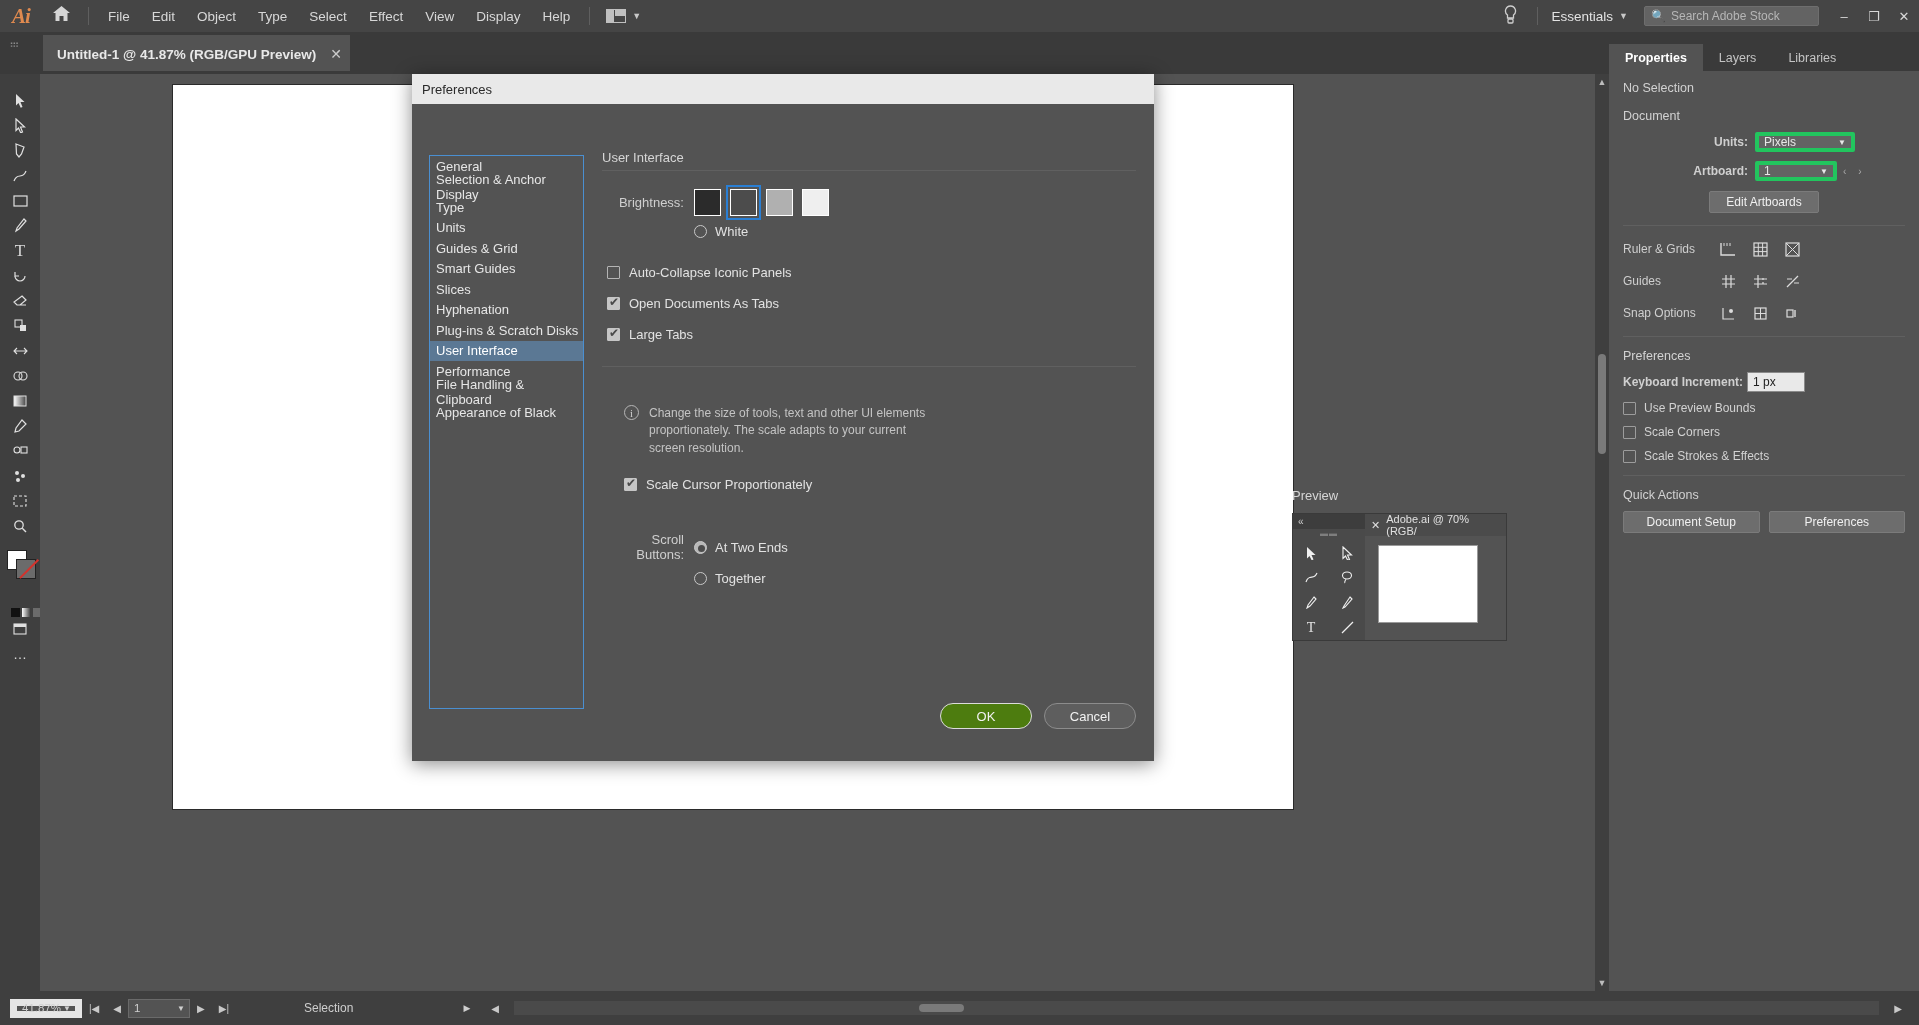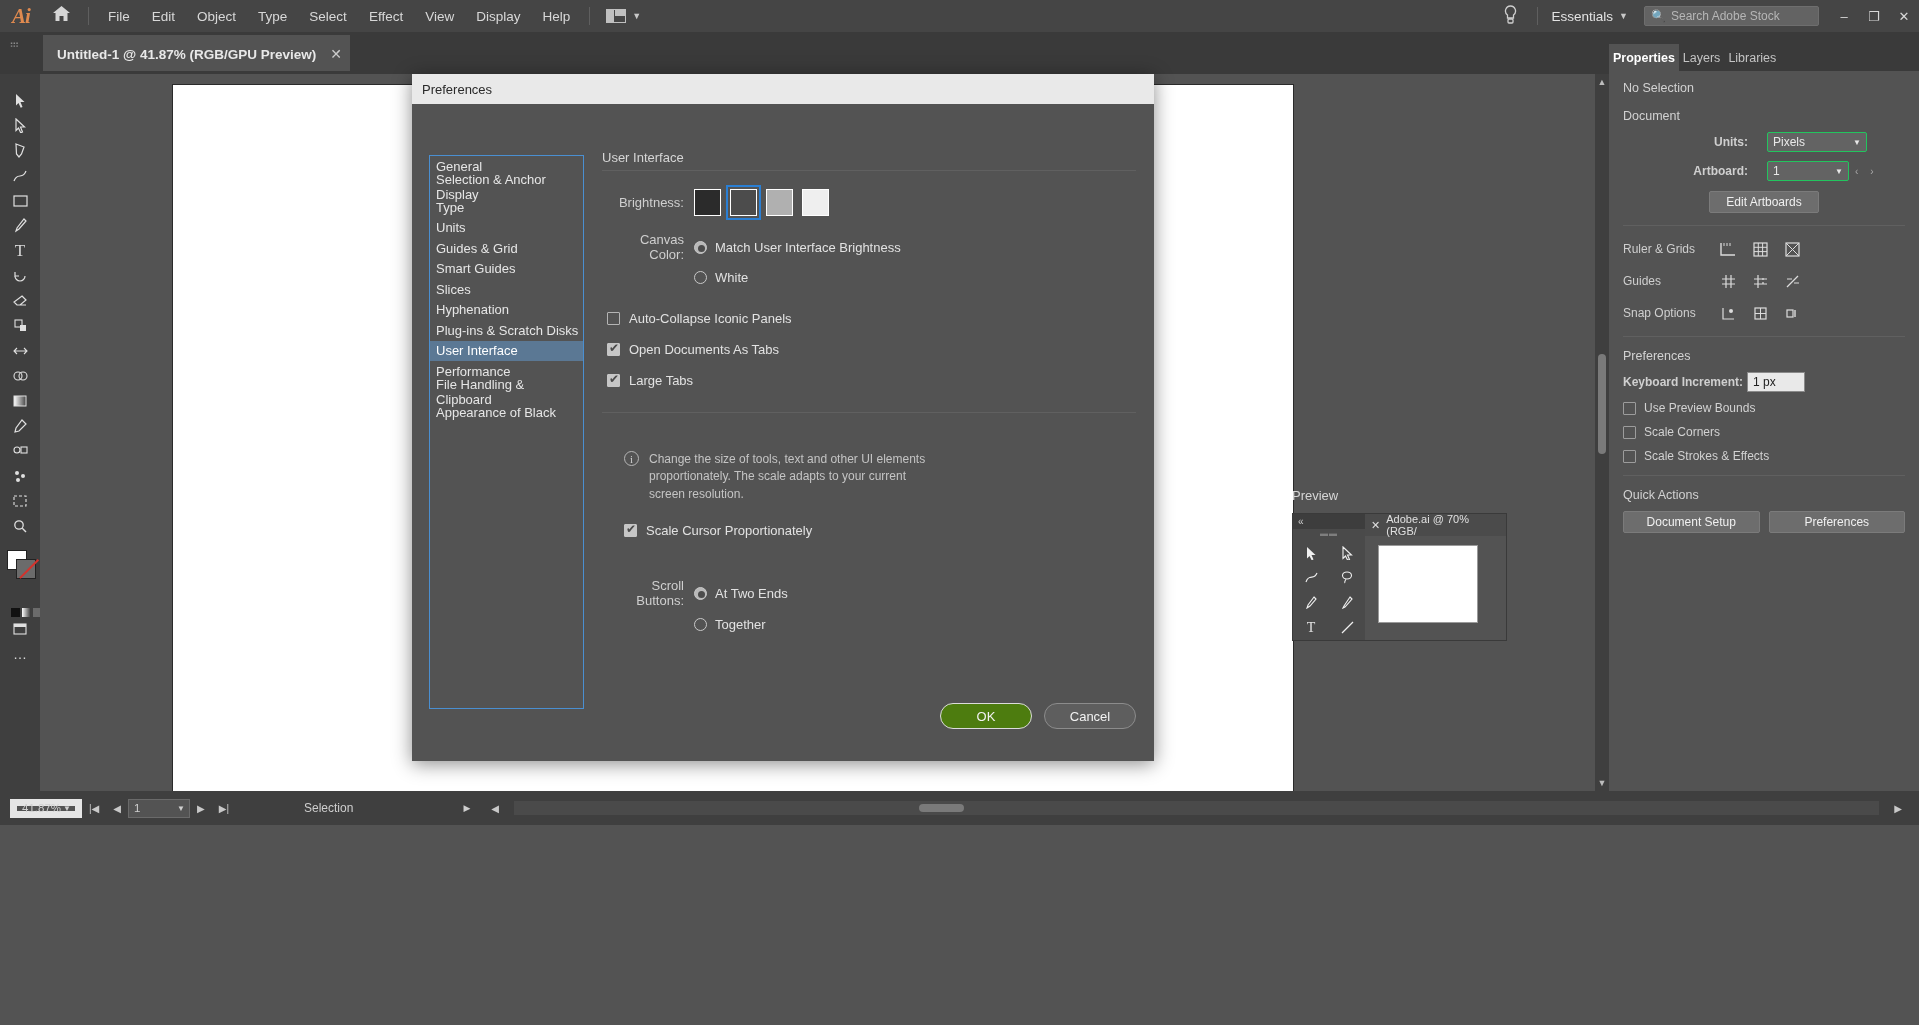--- a/index.html
+++ b/index.html
@@ -4,21 +4,21 @@
 <style>
   * { box-sizing: border-box; margin: 0; padding: 0; }
   html, body {
     width: 1919px; height: 1025px;
     background: #535353;
     font-family: "Liberation Sans", sans-serif;
     font-size: 13px;
     color: #d8d8d8;
     overflow: hidden;
   }
-  .app { position: relative; width: 1919px; height: 825px; border-radius: 10px; }
+  .app { position: relative; width: 1919px; height: 1025px; border-radius: 10px; }
 
   
   .menubar {
     position: absolute; left: 0; top: 0; width: 1919px; height: 32px;
     background: #454545; display: flex; align-items: center;
   }
   .ai-logo {
     width: 42px; text-align: center; color: #e08a4f;
     font-size: 21px; font-weight: bold; font-style: italic;
     font-family: "Liberation Serif", serif; letter-spacing: -1px;
@@ -118,34 +118,34 @@
 
   
   .rightpanel {
     position: absolute; right: 0; top: 44px; width: 310px; bottom: 0;
     background: #535353;
   }
   .rp-tabs {
     height: 27px; background: #3a3a3a; display: flex; align-items: stretch;
   }
   .rp-tab {
-    padding: 0 4px; display: flex; align-items: center; font-size: 12.5px;
+    padding: 0 16px; display: flex; align-items: center; font-size: 12.5px;
     color: #c4c4c4;
   }
   .rp-tab.active { background: #535353; color: #ffffff; font-weight: bold; }
   .rp-body { padding: 10px 14px; }
   .rp-nosel { font-size: 12.5px; color: #d2d2d2; margin-bottom: 14px; }
   .rp-sect-title { font-size: 12.5px; color: #d2d2d2; margin-bottom: 9px; }
   .rp-row { display: flex; align-items: center; margin-bottom: 9px; }
   .rp-lbl { font-size: 12px; color: #cfcfcf; font-weight: bold; }
   .rp-lbl.right { width: 132px; text-align: right; padding-right: 7px; }
   .rp-select {
-    width: 100px; height: 20px; background: #636363; border: 1px solid #22c55e;
+    width: 100px; height: 20px; background: #636363; border: 4px solid #22c55e;
     border-radius: 2px; color: #e8e8e8; font-size: 12px;
-    display: flex; align-items: center; padding: 0 5px; position: relative; margin-left: 12px;
+    display: flex; align-items: center; padding: 0 5px; position: relative;
   }
   .rp-select .sc { position: absolute; right: 5px; font-size: 8px; }
   .rp-select.sm { width: 82px; }
   .arrow-btn { color: #a9a9a9; font-size: 10px; padding: 0 6px; }
   .btn {
     background: #6d6d6d; border: 1px solid #7b7b7b; border-radius: 2px;
     color: #f0f0f0; font-size: 12px; height: 22px;
     display: inline-flex; align-items: center; justify-content: center;
   }
   .divider { height: 1px; background: #606060; margin: 12px 0; }
@@ -679,27 +679,20 @@
         <div class="frow">
           <span class="flabel">Brightness:</span>
           <span class="bright-swatches">
             <span class="bsw" style="background:#2b2b2b"></span>
             <span class="bsw sel" style="background:#4c4c4c"></span>
             <span class="bsw" style="background:#b0b0b0"></span>
             <span class="bsw" style="background:#efefef"></span>
           </span>
         </div>
 
-        <div class="frow" style="margin-top:16px">
-          <span class="flabel">Canvas Color:</span>
-          <span class="radio-line">
-            <span class="radio on"></span>
-            <span>Match User Interface Brightness</span>
-          </span>
-        </div>
         <div class="frow" style="margin-top:8px">
           <span class="flabel"></span>
           <span class="radio-line">
             <span class="radio"></span>
             <span>White</span>
           </span>
         </div>
 
         <div style="margin:26px 0 0 5px">
           <div class="chk-line" style="margin-bottom:16px">

